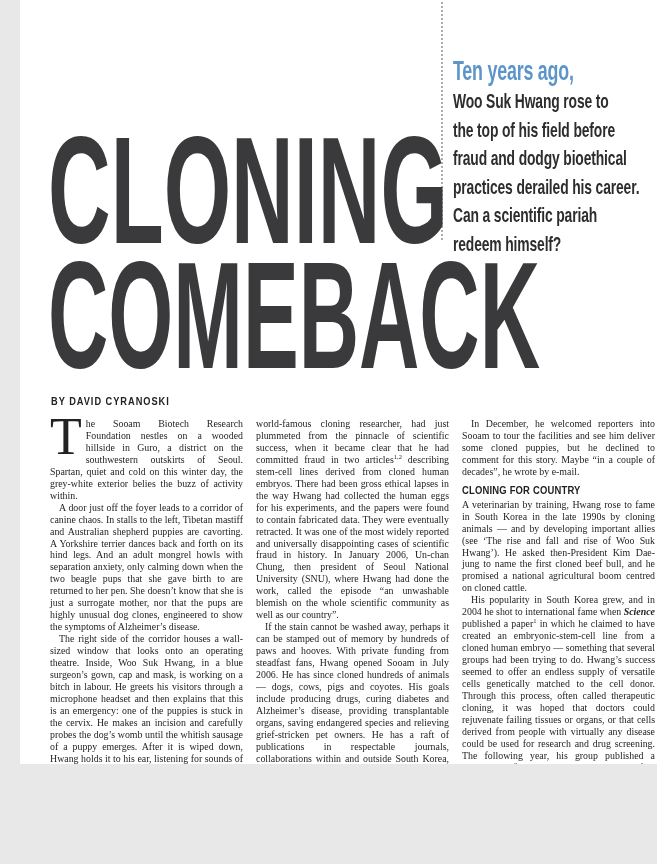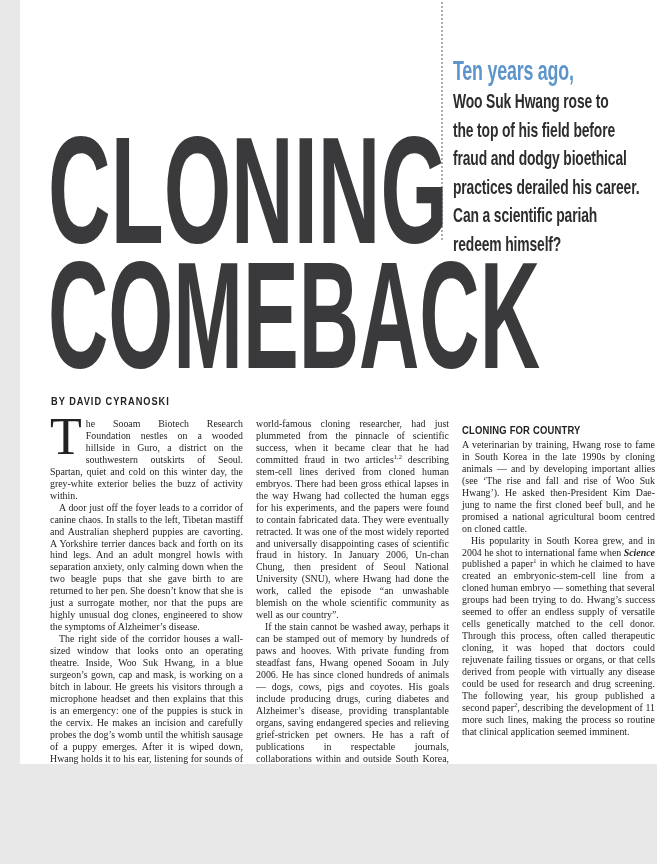--- a/index.html
+++ b/index.html
@@ -111,20 +111,21 @@
         <p class="indent">A door just off the foyer leads to a corridor of canine chaos. In stalls to the left, Tibetan mastiff and Australian shepherd puppies are cavorting. A Yorkshire terrier dances back and forth on its hind legs. And an adult mongrel howls with separation anxiety, only calming down when the two beagle pups that she gave birth to are returned to her pen. She doesn’t know that she is just a surrogate mother, nor that the pups are highly unusual dog clones, engineered to show the symptoms of Alzheimer’s disease.</p>
         <p class="indent">The right side of the corridor houses a wall-sized window that looks onto an operating theatre. Inside, Woo Suk Hwang, in a blue surgeon’s gown, cap and mask, is working on a bitch in labour. He greets his visitors through a microphone headset and then explains that this is an emergency: one of the puppies is stuck in the cervix. He makes an incision and carefully probes the dog’s womb until the whitish sausage of a puppy emerges. After it is wiped down, Hwang holds it to his ear, listening for sounds of breathing. He then gently massages the groggy pup into consciousness and goes back for the last one. Minutes later he announces: “We have saved all three cloned dogs.” Hwang brims with pride.</p>
         <p class="indent">Eight years ago, few could have imagined watching such a jubilant scene. Hwang, a</p>
       </div>
       <div class="column">
         <p>world-famous cloning researcher, had just plummeted from the pinnacle of scientific success, when it became clear that he had committed fraud in two articles<sup>1,2</sup> describing stem-cell lines derived from cloned human embryos. There had been gross ethical lapses in the way Hwang had collected the human eggs for his experiments, and the papers were found to contain fabricated data. They were eventually retracted. It was one of the most widely reported and universally disappointing cases of scientific fraud in history. In January 2006, Un-chan Chung, then president of Seoul National University (SNU), where Hwang had done the work, called the episode “an unwashable blemish on the whole scientific community as well as our country”.</p>
         <p class="indent">If the stain cannot be washed away, perhaps it can be stamped out of memory by hundreds of paws and hooves. With private funding from steadfast fans, Hwang opened Sooam in July 2006. He has since cloned hundreds of animals — dogs, cows, pigs and coyotes. His goals include producing drugs, curing diabetes and Alzheimer’s disease, providing transplantable organs, saving endangered species and relieving grief-stricken pet owners. He has a raft of publications in respectable journals, collaborations within and outside South Korea, and increasing institutional support from government agencies. It is hard to square this image with the pictures of Hwang released by the South Korean media in 2005. Shattered by the controversy, he was photographed in a hospital bed, unshaven and reportedly suffering from exhaustion.</p>
         <p class="indent">Today Hwang plays down his involvement in the fraud. He retains a base of ardent supporters,</p>
       </div>
       <div class="column">
+        <p class="indent">In December, he welcomed reporters into Sooam to tour the facilities and see him deliver some cloned puppies, but he declined to comment for this story. Maybe “in a couple of decades”, he wrote by e-mail.</p>
         <h3>CLONING FOR COUNTRY</h3>
         <p>A veterinarian by training, Hwang rose to fame in South Korea in the late 1990s by cloning animals — and by developing important allies (see ‘The rise and fall and rise of Woo Suk Hwang’). He asked then-President Kim Dae-jung to name the first cloned beef bull, and he promised a national agricultural boom centred on cloned cattle.</p>
         <p class="indent">His popularity in South Korea grew, and in 2004 he shot to international fame when <i>Science</i> published a paper<sup>1</sup> in which he claimed to have created an embryonic-stem-cell line from a cloned human embryo — something that several groups had been trying to do. Hwang’s success seemed to offer an endless supply of versatile cells genetically matched to the cell donor. Through this process, often called therapeutic cloning, it was hoped that doctors could rejuvenate failing tissues or organs, or that cells derived from people with virtually any disease could be used for research and drug screening. The following year, his group published a second paper<sup>2</sup>, describing the development of 11 more such lines, making the process so routine that clinical application seemed imminent.</p>
       </div>
     </div>
 
   <div id="footer-page-info">468 | NATURE | VOL 505 | 23 JANUARY 2014</div>
   <div id="footer-copyright">© 2014 Macmillan Publishers Limited. All rights reserved</div>
 
 </div>

